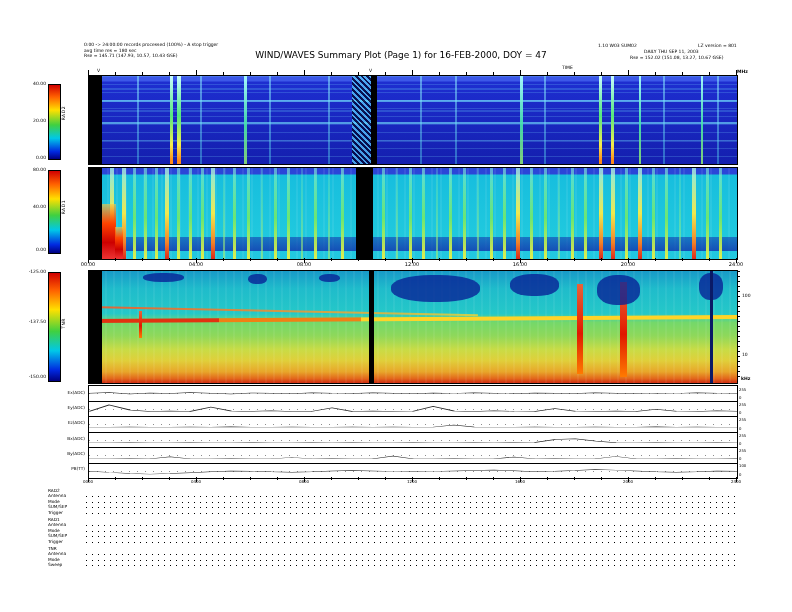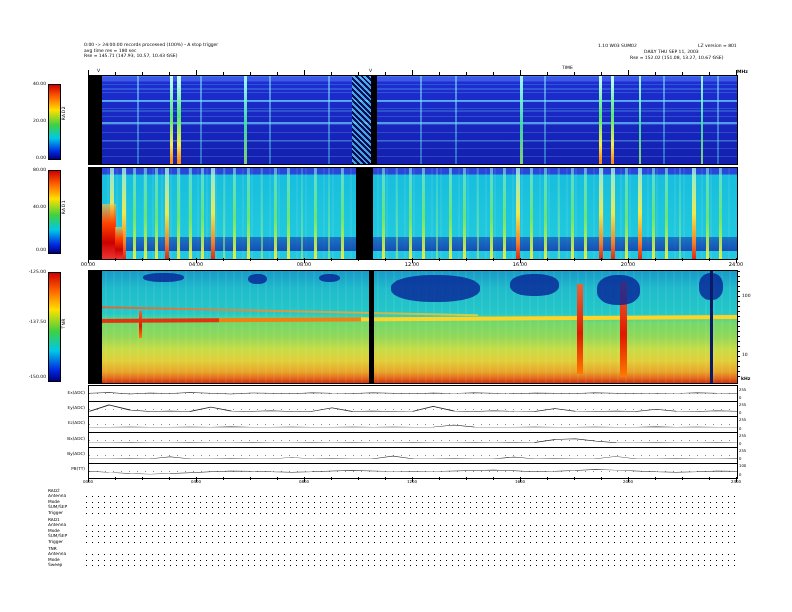--- a/index.html
+++ b/index.html
@@ -69,20 +69,21 @@
 </head>
 <body>
 
 <div class="fig">
 
   <div class="abs t45" style="left:84px;top:42px;">
     <div>0:00 -&gt; 24:00:00 records processed (100%) - A stop trigger</div>
     <div>avg time res = 180 sec</div>
     <div>Rse = 145.71 (147.93, 10.57, 10.43 GSE)</div>
   </div>
+  <div class="abs title">WIND/WAVES Summary Plot (Page 1) for 16-FEB-2000, DOY = 47</div>
   <div class="abs t45" style="left:598px;top:43px;">1.10 W03 SUM02</div>
   <div class="abs t45" style="left:698px;top:43px;">LZ version = 801</div>
   <div class="abs t45" style="left:644px;top:49px;">DAILY THU SEP 11, 2003</div>
   <div class="abs t45" style="left:630px;top:55px;">Rse = 152.02 (151.08, 13.27, 10.67 GSE)</div>
   <div class="abs t45" style="left:562px;top:65px;">TIME</div>
   <div class="abs t45" style="left:737px;top:69px;font-weight:bold;">MHz</div>
   <div class="abs t45" style="left:97px;top:68px;">V</div>
   <div class="abs t45" style="left:369px;top:68px;">V</div>
 
   <div class="abs tk tk-major" style="top:70px;"></div>

